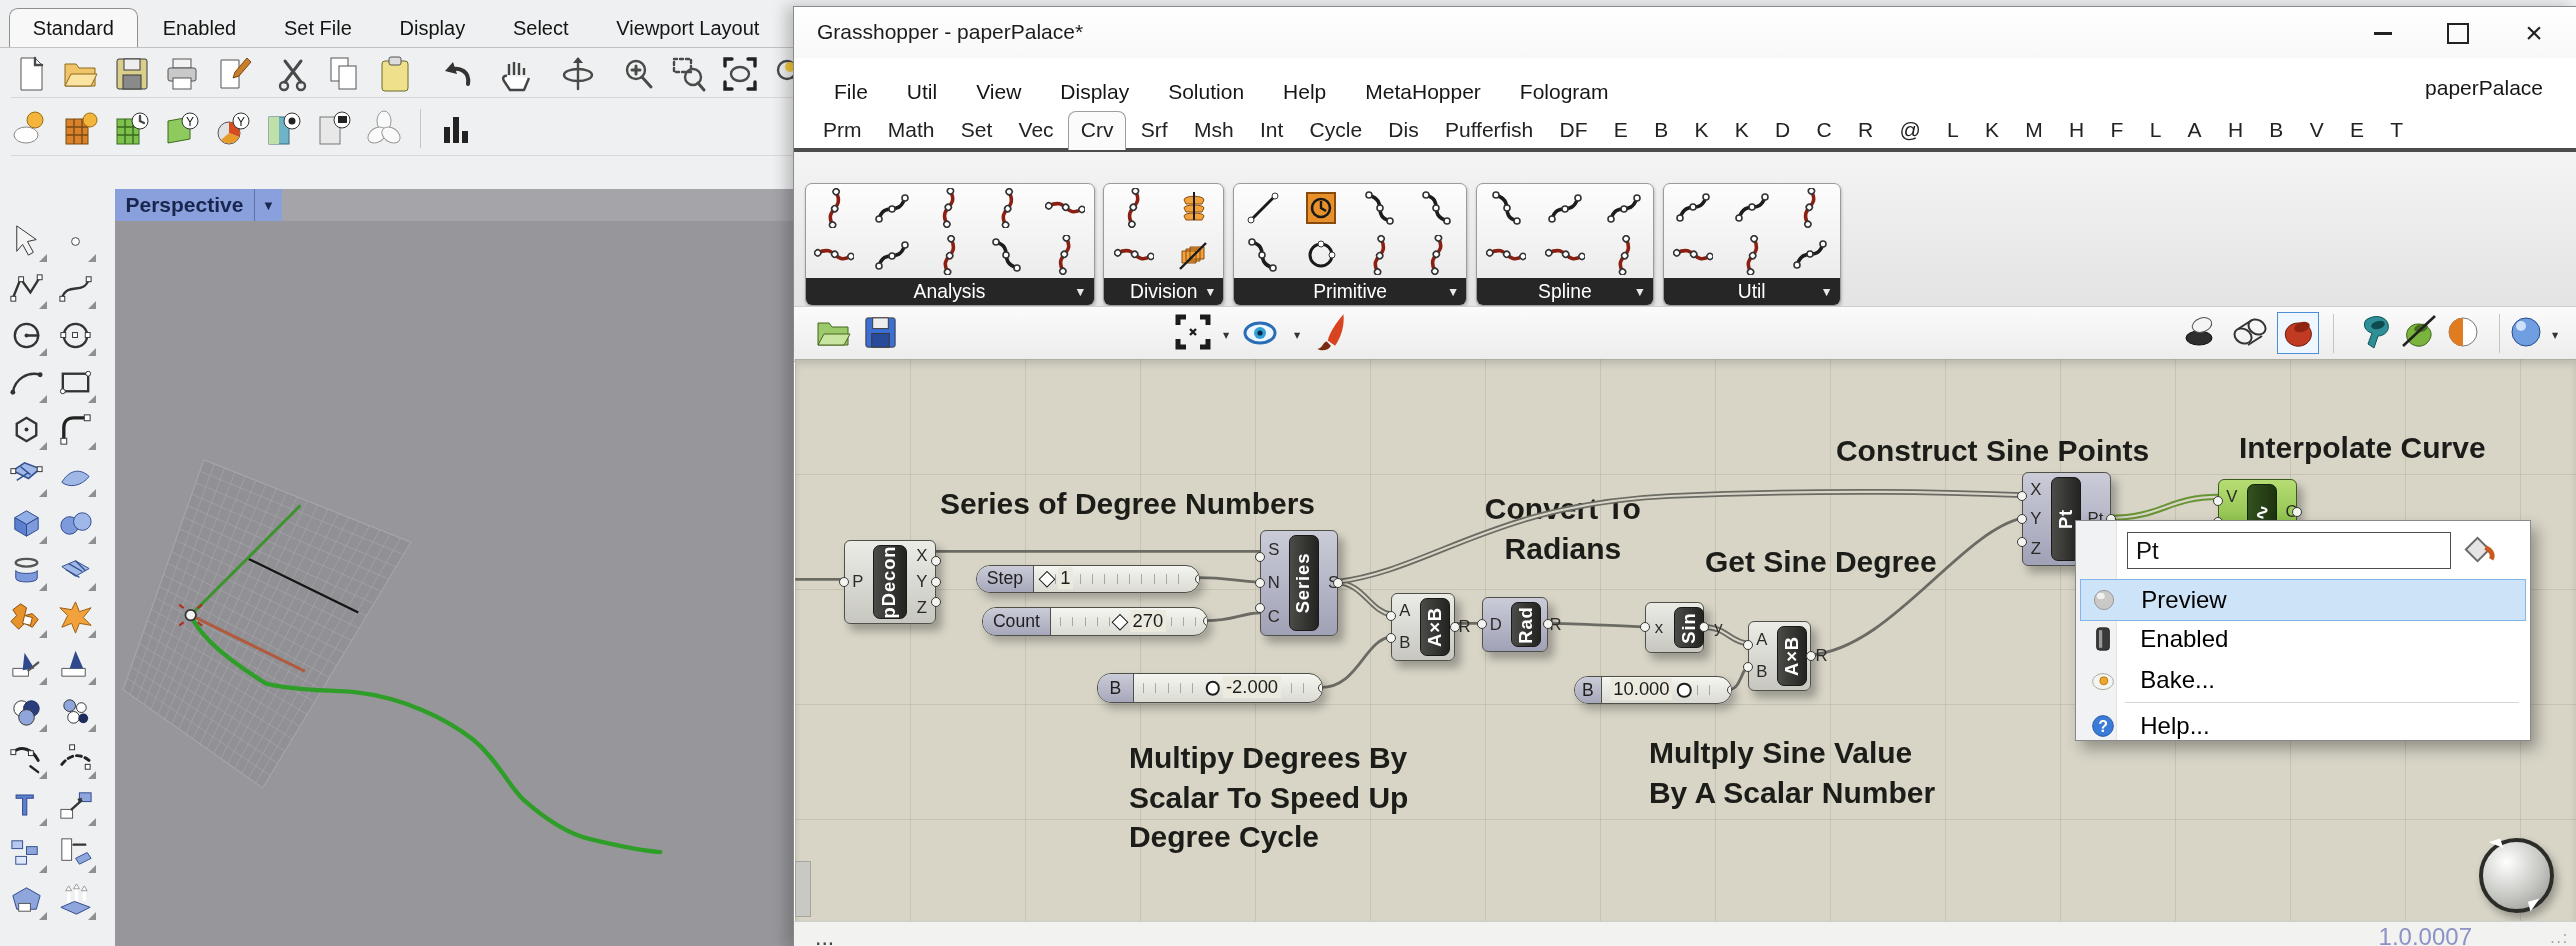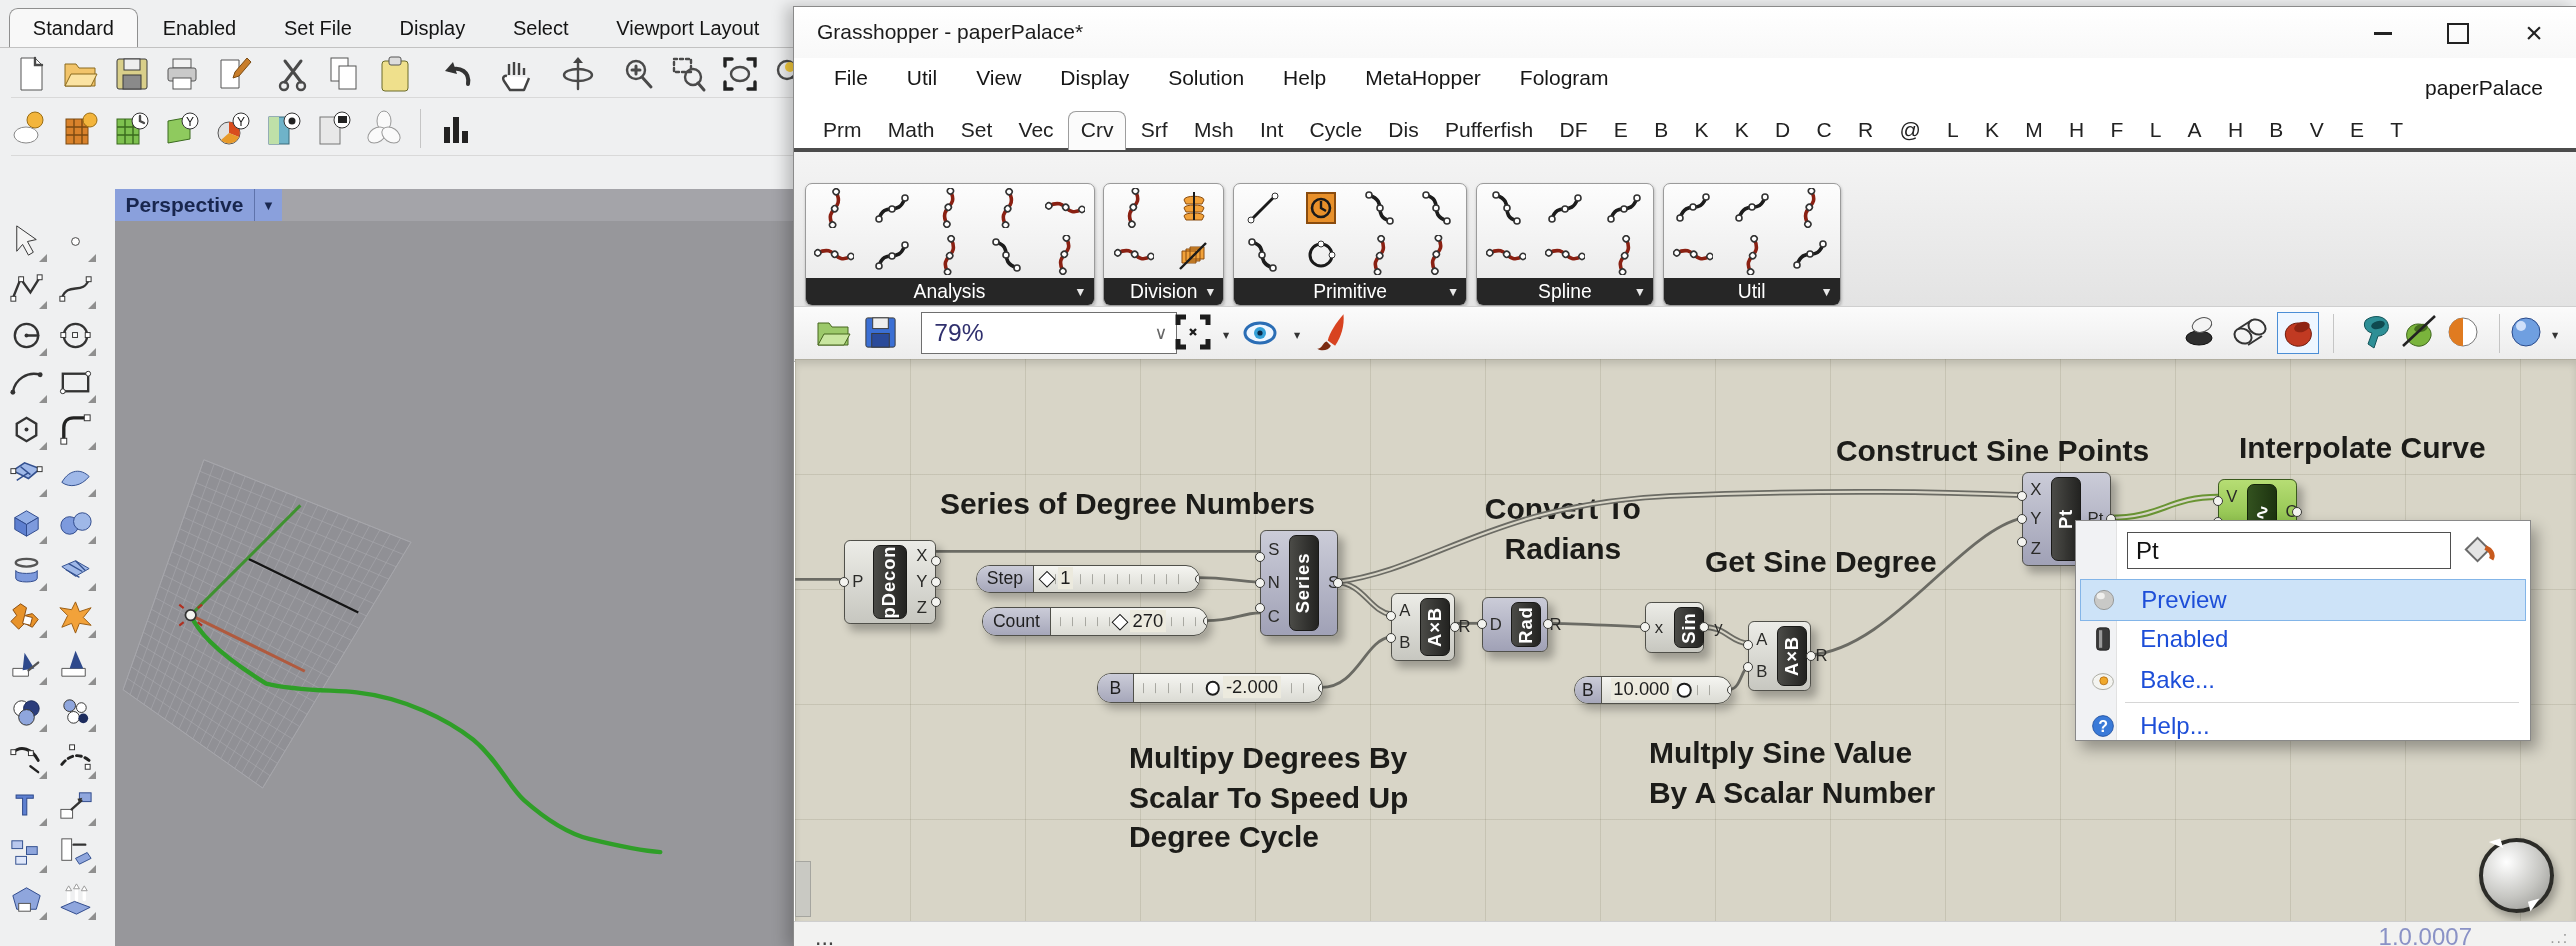--- a/index.html
+++ b/index.html
@@ -26,21 +26,21 @@
 #vp-arrow-box{display:flex;align-items:center;background:#8aa0dc;border-left:0.9px solid #5f73ab;padding:0 7px;}
 #vp-arrow{font-size:13px;color:#1a2850;}
 #vp-scene{position:absolute;left:0;top:32px;}
 
 #gh{position:absolute;left:793px;top:6.1px;width:1782px;height:940px;background:#ffffff;border:0.9px solid #8a8a8a;box-shadow:-7px 0 14px rgba(0,0,0,0.22);z-index:5;}
 #gh-titlebar{position:absolute;left:0;top:0;width:100%;height:51px;background:linear-gradient(#ffffff,#f8f8f8);}
 #gh-title{position:absolute;left:23px;top:13px;font-size:21px;color:#1c1c1c;}
 .winbtn{position:absolute;top:12.3px;width:40px;height:28px;display:flex;align-items:center;justify-content:center;font-size:23px;color:#222;}
 #btn-min span{display:block;width:17.6px;height:2.6px;background:#222;}
 #btn-max span{display:block;width:17.6px;height:17.6px;border:2.6px solid #222;}
-#gh-menubar{position:absolute;left:40px;top:54px;height:33px;display:flex;gap:39px;align-items:center;}
+#gh-menubar{position:absolute;left:40px;top:68px;height:33px;display:flex;gap:39px;align-items:center;}
 .gh-menu-item{font-size:21px;color:#161616;white-space:nowrap;}
 #gh-profile{position:absolute;right:33px;top:69px;font-size:21px;color:#161616;}
 #gh-tabs{position:absolute;left:17.6px;top:104px;height:39px;display:flex;align-items:flex-end;gap:3.5px;}
 .gh-tab{font-size:21px;color:#222;padding:6.1px 11.4px 8px;white-space:nowrap;}
 .gh-tab.active{background:#fbfbfb;border:0.9px solid #9d9d9d;border-bottom:none;border-radius:8px 8px 0 0;position:relative;z-index:3;}
 #gh-tabline{position:absolute;left:0;top:141px;width:100%;height:3.5px;background:#4c4c4c;}
 #gh-toolstrip{position:absolute;left:0;top:145px;width:100%;height:155px;background:linear-gradient(#f4f4f4,#e3e3e3);}
 #gh-panels{position:absolute;left:10.5px;top:152px;display:flex;gap:8.8px;}
 .panel{border:0.9px solid #9b9b9b;border-radius:7px;background:linear-gradient(#fdfdfd,#e7e7e7);display:flex;flex-direction:column;overflow:hidden;box-shadow:0.9px 1.8px 2.6px rgba(0,0,0,0.18);margin-top:24px;}
 .picons{display:grid;grid-auto-rows:47px;}
@@ -76,21 +76,21 @@
 .strack{flex:1;position:relative;}
 .strack::before{content:"";position:absolute;left:8.8px;right:8.8px;top:50%;height:9.7px;transform:translateY(-50%);background:repeating-linear-gradient(90deg,#93938c 0 0.9px,transparent 0.9px 12.3px);opacity:0.75;}
 .knob-d{position:absolute;top:50%;width:9.7px;height:9.7px;background:#fff;border:1.8px solid #1d1d1d;transform:translate(-50%,-50%) rotate(45deg);}
 .knob-r{position:absolute;top:50%;width:10.5px;height:10.5px;background:#fff;border:2.6px solid #1d1d1d;border-radius:50%;transform:translate(-50%,-50%);}
 .sval{position:absolute;top:50%;transform:translateY(-54%);font-size:18.4px;color:#1d1d1d;white-space:nowrap;background:#eceade;padding:0 2.6px;}
 
 #cmenu{position:absolute;background:#fff;border:0.9px solid #898989;box-shadow:6.1px 8px 14px rgba(0,0,0,0.32);z-index:20;}
 #cm-gutter{position:absolute;left:0;top:0;bottom:0;width:40px;background:#f1f2f4;border-right:0.9px solid #e2e2e2;}
 #cm-field{position:absolute;left:51px;top:11.4px;width:314px;height:35px;border:1.8px solid #4f4f4f;background:#fff;font-size:24px;color:#111;display:flex;align-items:center;padding-left:8px;}
 #cm-bucket{position:absolute;left:383px;top:8.8px;width:40px;height:40px;display:flex;align-items:center;justify-content:center;}
-.cm-item{position:absolute;left:4.4px;right:4.4px;height:40px;display:flex;align-items:center;font-size:24px;color:#1d4ed8;}
+.cm-item{position:absolute;left:4.4px;right:4.4px;height:40px;display:flex;align-items:center;font-size:24px;color:#000000;}
 .cm-item.sel{background:#cde3f8;border:0.9px solid #83b5e8;}
 .cm-ic{width:32px;margin:0 21px 0 7px;display:flex;align-items:center;justify-content:center;}
 .cm-sep{position:absolute;left:49px;right:10.5px;height:0.9px;background:#d6d6d6;}
 
 #navball{position:absolute;left:1684px;top:479px;width:67px;height:67px;border-radius:50%;background:radial-gradient(circle at 35% 30%,#ffffff,#c6c6c2 55%,#8d8d89);border:4.4px solid #2c2c28;box-shadow:3.5px 5.3px 8px rgba(0,0,0,0.3);z-index:8;}
 .navarrow{position:absolute;width:0;height:0;border-style:solid;}
 #vthumb{position:absolute;left:0px;top:502px;width:14px;height:54px;background:#c9c9c3;border:0.9px solid #a5a59f;z-index:9;}
 
 #gh-status{position:absolute;left:0;top:914px;width:100%;height:26px;background:#f2f2f1;border-top:0.9px solid #cfcfcf;}
 #gh-dots{position:absolute;left:21px;top:1.8px;font-size:23px;color:#444;}
@@ -1014,24 +1014,20 @@
             <path d="M5 32l6-11h26l-6 11z" fill="#c9e6a0" stroke="#46661f"></path>
           </svg>
         </div>
       <div class="cticon" style="left:67px;top:6.1px">
           <svg width="39" height="39" viewBox="0 0 40 40">
             <rect x="5" y="5" width="30" height="30" rx="2" fill="#3b6fd4" stroke="#3a3a3a"></rect>
             <rect x="12" y="5" width="16" height="11" fill="#eee" stroke="#3a3a3a"></rect>
             <rect x="11" y="21" width="18" height="14" fill="#2a4a9a" stroke="#3a3a3a"></rect>
           </svg>
         </div>
-      <div id="zoom-combo">
-        <span>79%</span>
-        <span id="zoom-chevron">∨</span>
-      </div>
       <div class="cticon" style="left:379px;top:5.3px">
           <svg width="40" height="40" viewBox="0 0 40 40">
             <path d="M5 13V5h8M27 5h8v8M35 27v8h-8M13 35H5v-8" fill="none" stroke="#1c1c1c" stroke-width="5"></path>
             <path d="M17 17l6 6m0-6l-6 6" stroke="#1c1c1c" stroke-width="2.4"></path>
           </svg>
         </div>
       <div class="ddarrow" style="left:429px">▾</div>
       <div class="cticon" style="left:446px;top:6.1px">
           <svg width="40" height="40" viewBox="0 0 40 40">
             <ellipse cx="20" cy="20" rx="15" ry="10" fill="#eef6ff" stroke="#2a6db5" stroke-width="3"></ellipse>

